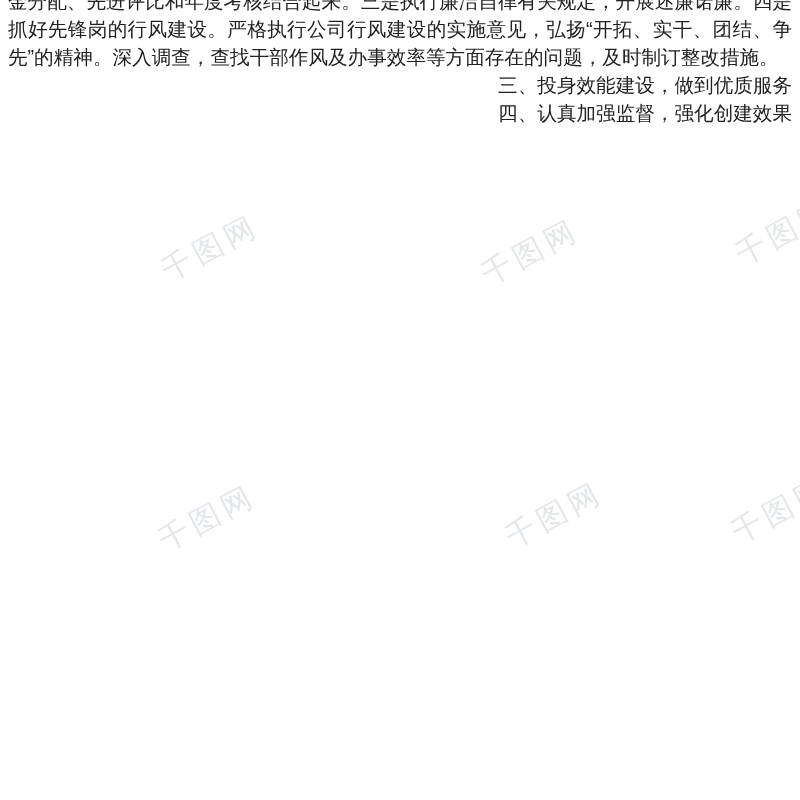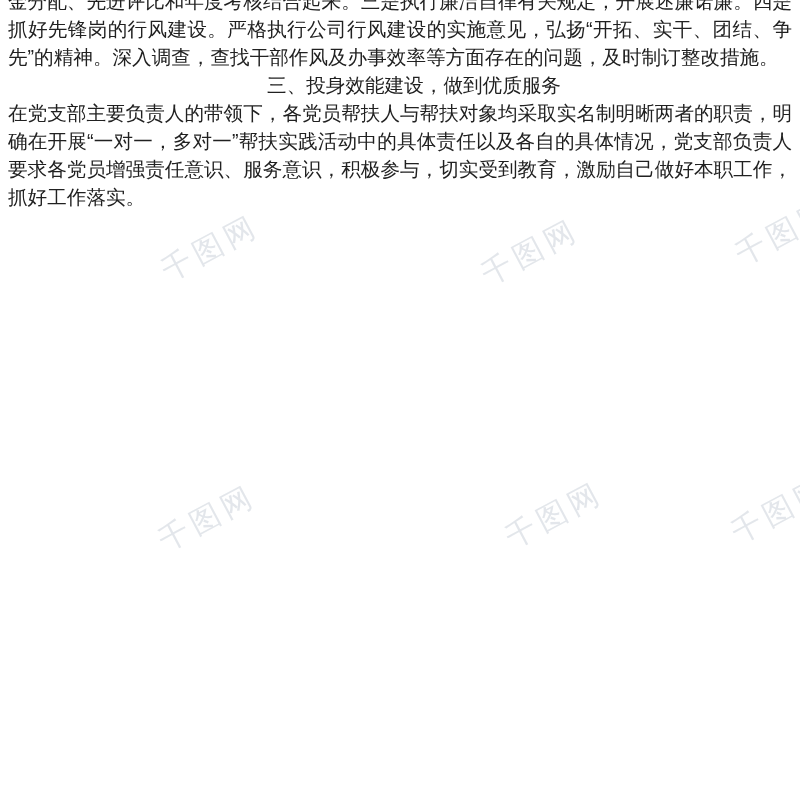--- a/index.html
+++ b/index.html
@@ -47,34 +47,34 @@
     color: #212121;
     text-align: justify;
     word-break: break-all;
     overflow-wrap: anywhere;
   }
   .doc p {
     margin: 0;
     padding: 0;
   }
   .doc p.heading {
-    text-align: center;
+    text-align: right;
     margin-left: 28px;
   }
 </style>
 </head>
 <body>
 
 <div class="page">
   <div class="watermark-layer">
       <div class="watermark" style="left: 158px; top: 228px; color: rgb(194, 202, 211);">千图网</div>
       <div class="watermark" style="left: 478px; top: 232px; color: rgb(194, 202, 211);">千图网</div>
       <div class="watermark" style="left: 732px; top: 212px; color: rgb(194, 202, 211);">千图网</div>
       <div class="watermark" style="left: 155px; top: 498px; color: rgb(194, 202, 211);">千图网</div>
       <div class="watermark" style="left: 502px; top: 495px; color: rgb(194, 202, 211);">千图网</div>
       <div class="watermark" style="left: 728px; top: 490px; color: rgb(194, 202, 211);">千图网</div>
     </div>
   <div class="doc" id="doc" style="color: rgb(33, 33, 33);">
       <p class="body">金分配、先进评比和年度考核结合起来。三是执行廉洁自律有关规定，开展述廉诺廉。四是抓好先锋岗的行风建设。严格执行公司行风建设的实施意见，弘扬“开拓、实干、团结、争先”的精神。深入调查，查找干部作风及办事效率等方面存在的问题，及时制订整改措施。</p>
       <p class="heading">三、投身效能建设，做到优质服务</p>
-      <p class="body">在党支部主要负责人的带领下，各党员帮扶人与帮扶对象均采取实名制明晰两者的职责，明确在开展“一对一，多对一”帮扶实践活动中的具体责任以及各自的具体情况，党支部负责人要求各党员增强责任意识、服务意识，积极参与，切实受到教育，激励自己做好本职工作，抓好工作落实。</p>
+      <p class="heading">四、认真加强监督，强化创建效果</p>
     </div>
 </div>
 
 </body></html>

